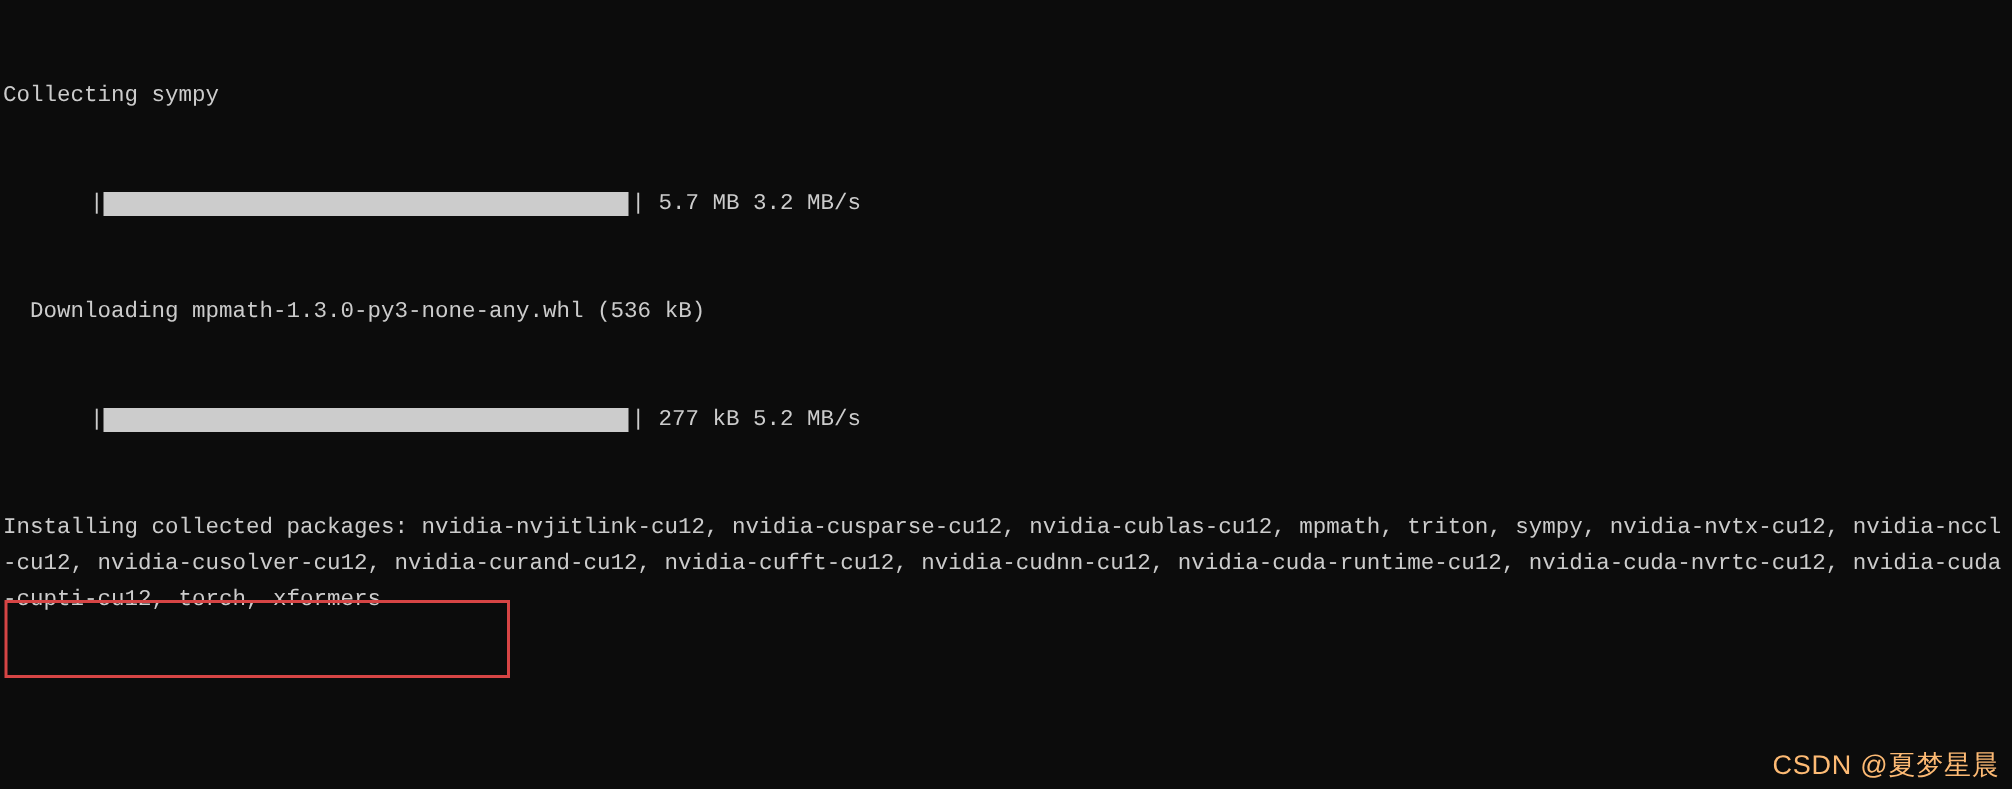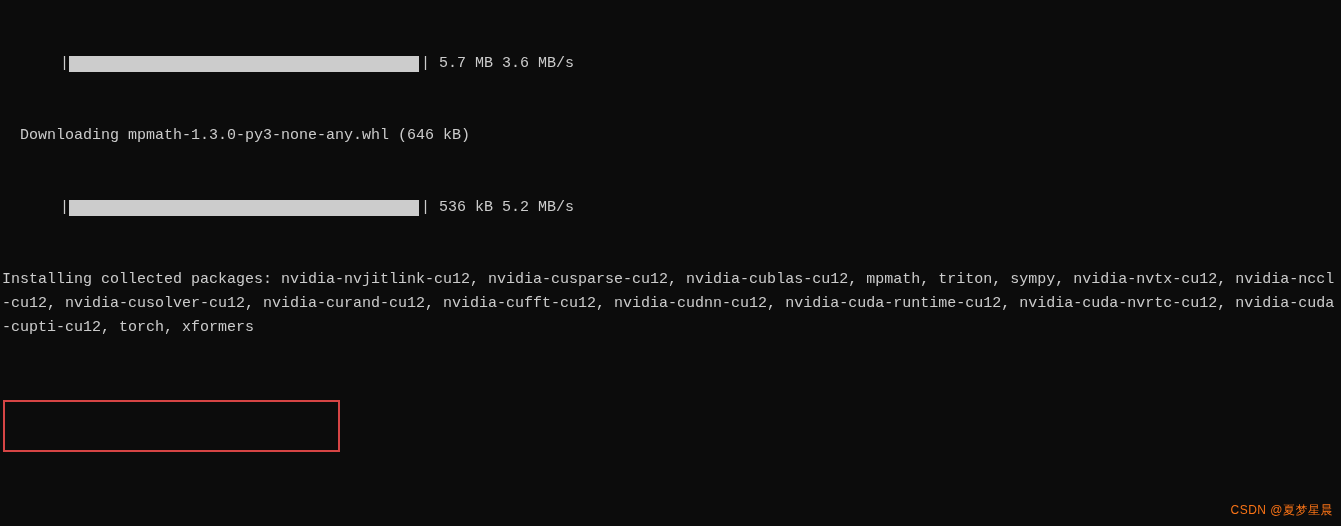--- a/index.html
+++ b/index.html
@@ -34,40 +34,41 @@
   }
   .end-text{padding-left:2px;}
   .highlight-box{
     position:absolute;
     border:2px solid #d64545;
     pointer-events:none;
   }
   .watermark{
     position:absolute;
     right:8px;bottom:4px;
-    color:#f97316;
-    font-size:12px;
+    color:#fdba74;
+    font-size:18px;
     font-family:sans-serif;
     letter-spacing:.5px;
   }
 </style>
 </head>
 <body>
 
 <div class="term">
+  <span class="line">Collecting sympy</span>
   <div class="progress-row">
     <span class="pipe">|</span>
     <span class="bar"></span>
-    <span class="pipe end-text">| 5.7 MB 3.6 MB/s</span>
+    <span class="pipe end-text">| 5.7 MB 3.2 MB/s</span>
   </div>
-  <span class="line">  Downloading mpmath-1.3.0-py3-none-any.whl (646 kB)</span>
+  <span class="line">  Downloading mpmath-1.3.0-py3-none-any.whl (536 kB)</span>
   <div class="progress-row">
     <span class="pipe">|</span>
     <span class="bar"></span>
-    <span class="pipe end-text">| 536 kB 5.2 MB/s</span>
+    <span class="pipe end-text">| 277 kB 5.2 MB/s</span>
   </div>
   <span class="line">Installing collected packages: nvidia-nvjitlink-cu12, nvidia-cusparse-cu12, nvidia-cublas-cu12, mpmath, triton, sympy, nvidia-nvtx-cu12, nvidia-nccl-cu12, nvidia-cusolver-cu12, nvidia-curand-cu12, nvidia-cufft-cu12, nvidia-cudnn-cu12, nvidia-cuda-runtime-cu12, nvidia-cuda-nvrtc-cu12, nvidia-cuda-cupti-cu12, torch, xformers</span>
   
   
   
   
   
   
   
   

